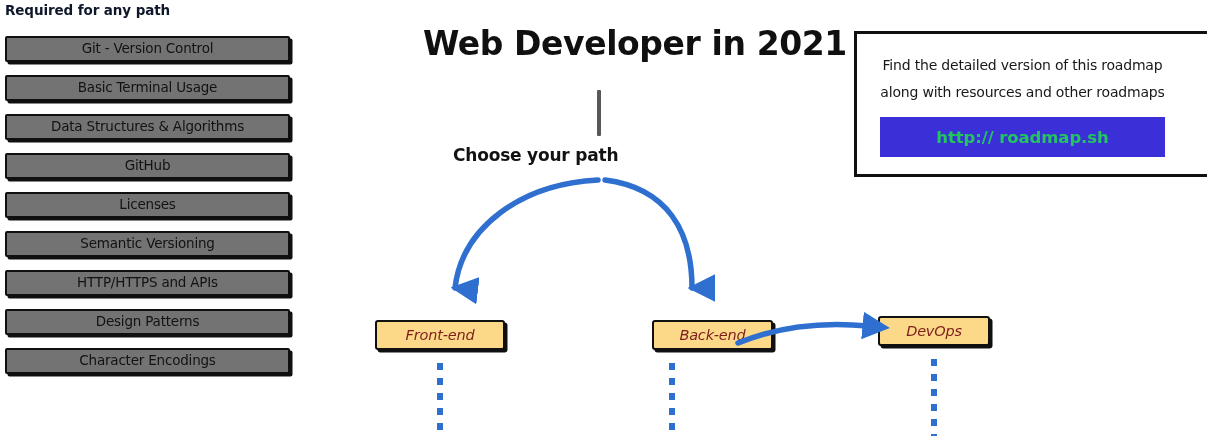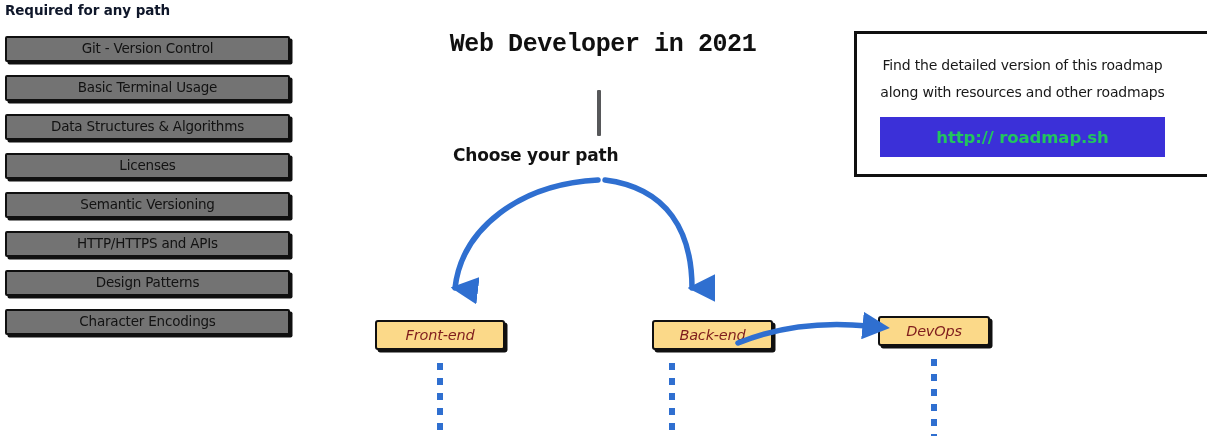--- a/index.html
+++ b/index.html
@@ -61,29 +61,28 @@
     color: #121212;
     letter-spacing: -0.2px;
     white-space: nowrap;
     line-height: 1;
   }
 
   
   #roadmap-title {
     position: absolute;
     left: 423px;
-    top: 30px;
+    top: 24px;
     width: 360px;
     text-align: center;
-    font-size: 25px;
+    font-size: 33px;
     font-weight: bold;
     color: #101010;
     letter-spacing: -0.4px;
     white-space: nowrap;
-    font-family: Liberation Mono, monospace;
   }
   #trunk-line {
     position: absolute;
     left: 597px;
     top: 90px;
     width: 4px;
     height: 46px;
     background: #57585a;
     border-radius: 1px;
   }
@@ -206,20 +205,23 @@
       <div class="req-bar">
         <span class="req-bar-label">Git - Version Control</span>
       </div>
       <div class="req-bar">
         <span class="req-bar-label">Basic Terminal Usage</span>
       </div>
       <div class="req-bar">
         <span class="req-bar-label">Data Structures &amp; Algorithms</span>
       </div>
       <div class="req-bar">
+        <span class="req-bar-label">GitHub</span>
+      </div>
+      <div class="req-bar">
         <span class="req-bar-label">Licenses</span>
       </div>
       <div class="req-bar">
         <span class="req-bar-label">Semantic Versioning</span>
       </div>
       <div class="req-bar">
         <span class="req-bar-label">HTTP/HTTPS and APIs</span>
       </div>
       <div class="req-bar">
         <span class="req-bar-label">Design Patterns</span>

